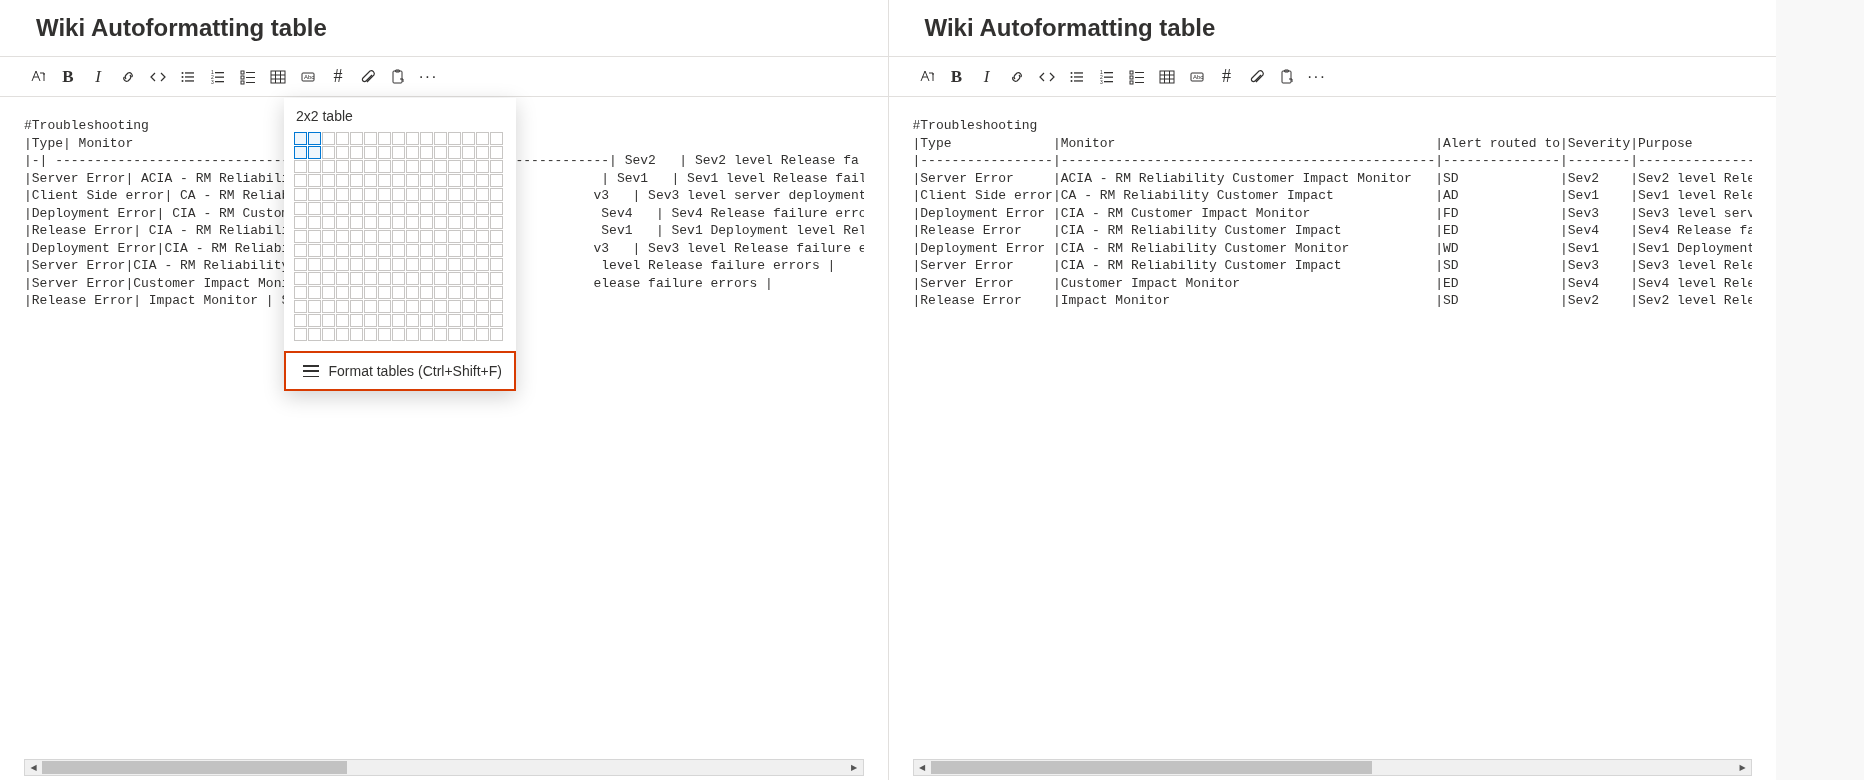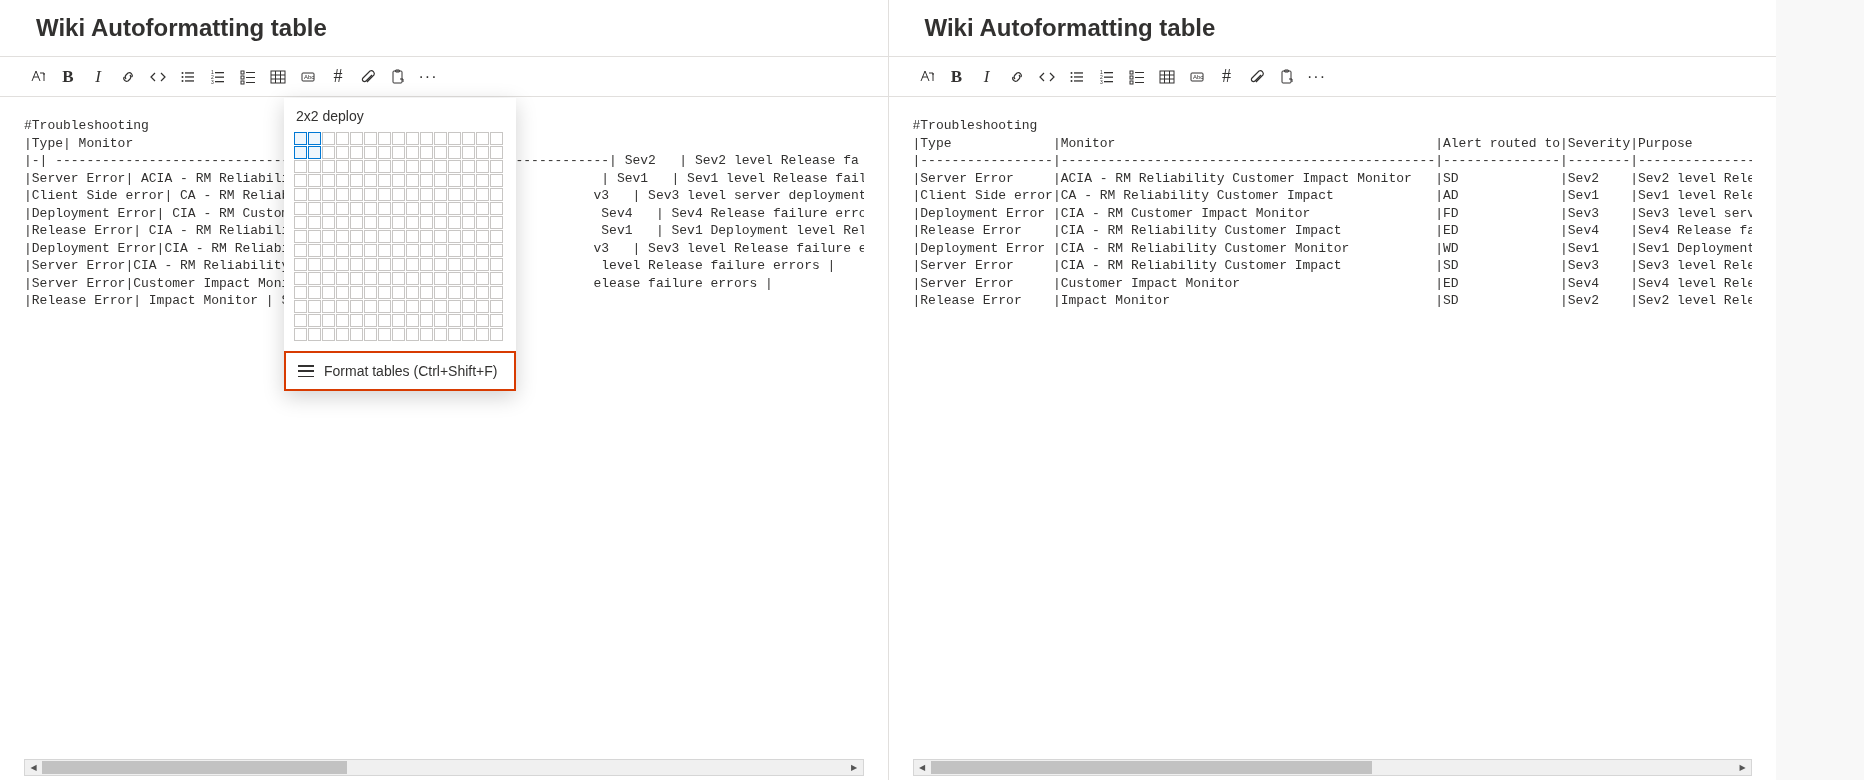--- a/index.html
+++ b/index.html
@@ -139,20 +139,21 @@
     border: 2px solid #d83b01;
     margin: 0 0 0 0;
     padding: 10px 12px;
     display: flex;
     align-items: center;
     gap: 10px;
     cursor: pointer;
     background: #fff;
     font-size: 14px;
     color: #323130;
+    justify-content: flex-end;
   }
   .hamb {
     display: inline-block;
     width: 16px;
     height: 12px;
     position: relative;
   }
   .hamb::before, .hamb::after, .hamb span {
     content: "";
     position: absolute;
@@ -271,21 +272,21 @@
       <div class="scrollbar-h">
         <div class="scroll-arrow">◀</div>
         <div class="scroll-track">
           <div class="scroll-thumb" style="left:0;width:38%;"></div>
         </div>
         <div class="scroll-arrow">▶</div>
       </div>
     </div>
 
     <div class="popup">
-      <div class="popup-title">2x2 deploy</div>
+      <div class="popup-title">2x2 table</div>
       <div class="grid" id="grid15">
           <div class="cell sel"></div>
           <div class="cell sel"></div>
           <div class="cell"></div>
           <div class="cell"></div>
           <div class="cell"></div>
           <div class="cell"></div>
           <div class="cell"></div>
           <div class="cell"></div>
           <div class="cell"></div>

